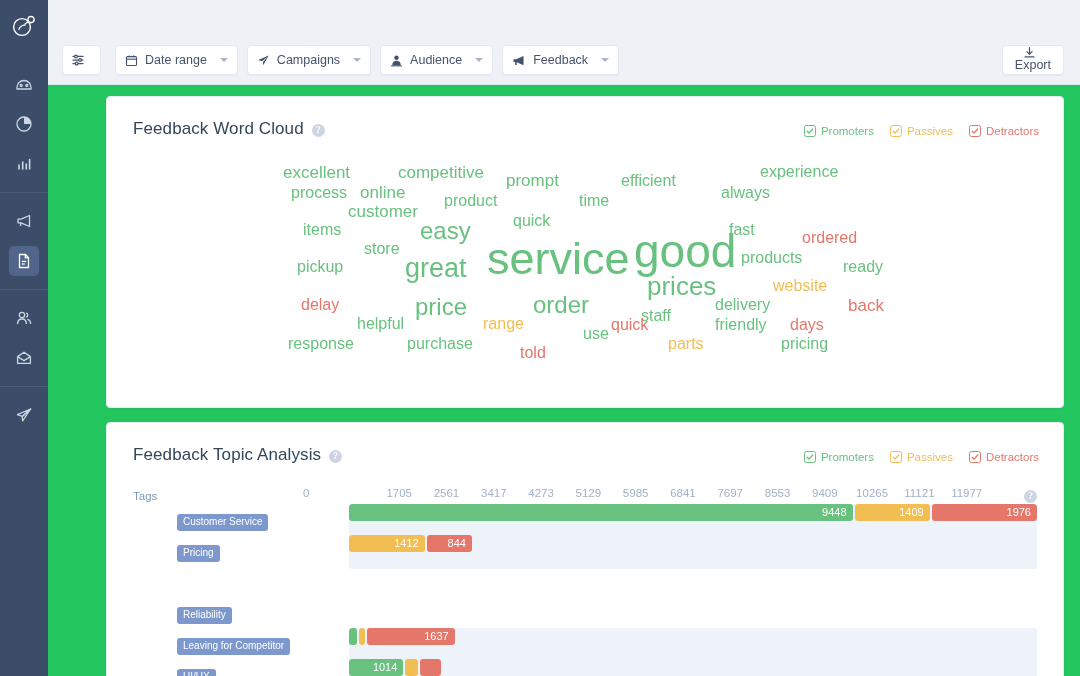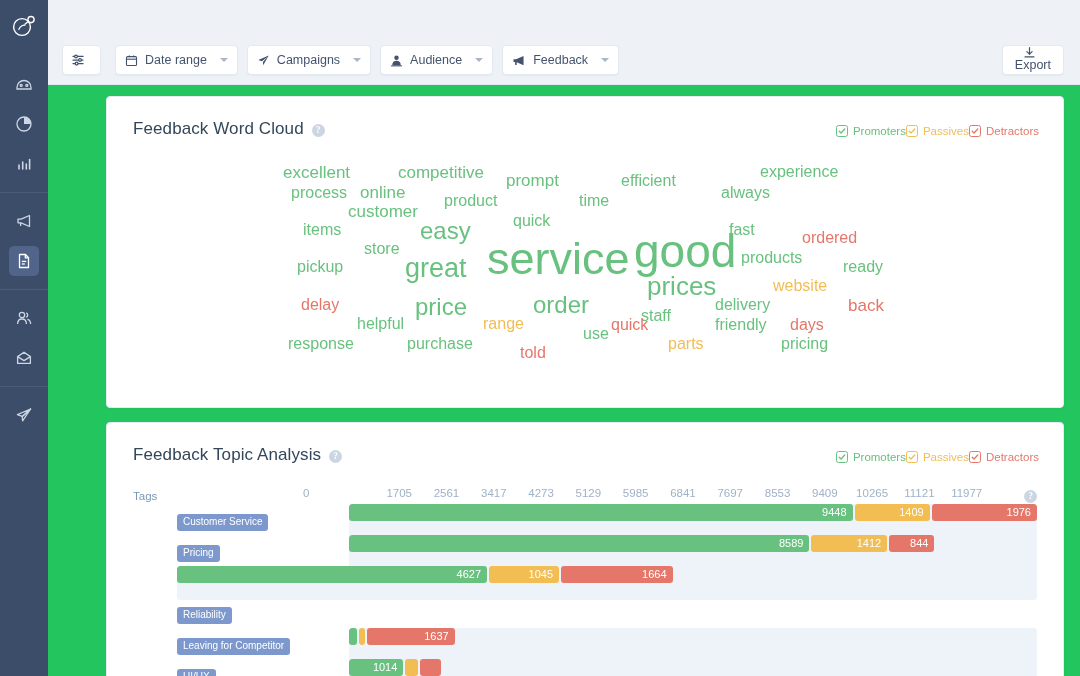--- a/index.html
+++ b/index.html
@@ -84,21 +84,21 @@
   .card-title {
     font-size: 17px; color: #33475b; font-weight: 400; letter-spacing: .1px;
   }
   .help-icon {
     width: 13px; height: 13px; border-radius: 50%;
     background: #cbd6e2; color: #ffffff;
     font-size: 9.5px; line-height: 13px; text-align: center;
     margin-left: 8px; margin-top: 3px; cursor: pointer;
     font-family: "Liberation Serif", serif; font-weight: bold;
   }
-  .legend { margin-left: auto; display:flex; align-items:center; margin-top: 4px; }
+  .legend { margin-left: auto; display:flex; align-items:center; gap: 16px; margin-top: 4px; }
   .legend-item { display: flex; align-items: center; cursor: pointer; font-size: 11.5px; }
   .cb {
     width: 12px; height: 12px; border-radius: 2.5px;
     border: 1px solid currentColor; margin-right: 5px;
     display: inline-flex; align-items: center; justify-content: center;
     font-size: 9px; line-height: 1;
   }
   .cb svg { display:block; }
 
   
@@ -466,31 +466,25 @@
                 <div class="tag-cell"><span class="tag-chip">Customer Service</span></div>
                 <div class="bar-track">
                   <div class="seg promoter" style="width: 73.6227%;">9448</div>
                   <div class="seg passive" style="width: 10.9795%;">1409</div>
                   <div class="seg detractor" style="width: 15.3978%;">1976</div>
                 </div>
               </div>
               <div class="bar-row">
                 <div class="tag-cell"><span class="tag-chip">Pricing</span></div>
                 <div class="bar-track">
-                  <div class="seg promoter" style="width: 66.929%;">8589</div>
                   <div class="seg passive" style="width: 11.0029%;">1412</div>
                   <div class="seg detractor" style="width: 6.57679%;">844</div>
                 </div>
               </div>
               <div class="bar-row">
-                <div class="bar-track">
-                  <div class="seg promoter" style="width: 36.0555%;">4627</div>
-                  <div class="seg passive" style="width: 8.14307%;">1045</div>
-                  <div class="seg detractor" style="width: 12.9666%;">1664</div>
-                </div>
               </div>
               <div class="bar-row">
                 <div class="tag-cell"><span class="tag-chip">Reliability</span></div>
               </div>
               <div class="bar-row">
                 <div class="tag-cell"><span class="tag-chip">Leaving for Competitor</span></div>
                 <div class="bar-track">
                   <div class="seg promoter no-label" style="width: 1.16886%;"></div>
                   <div class="seg passive no-label" style="width: 0.857165%;"></div>
                   <div class="seg detractor" style="width: 12.7562%;">1637</div>

